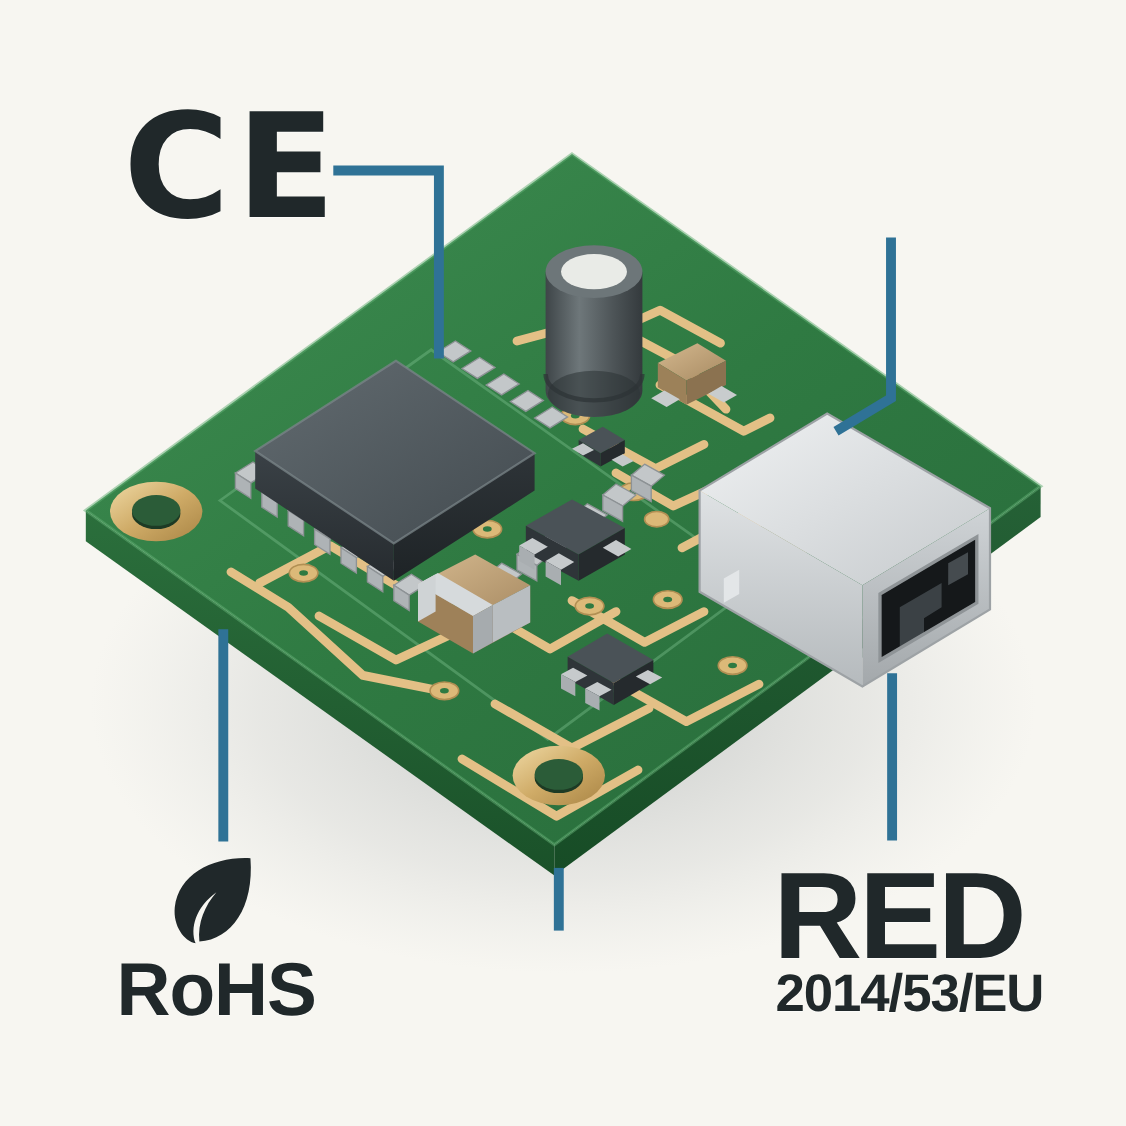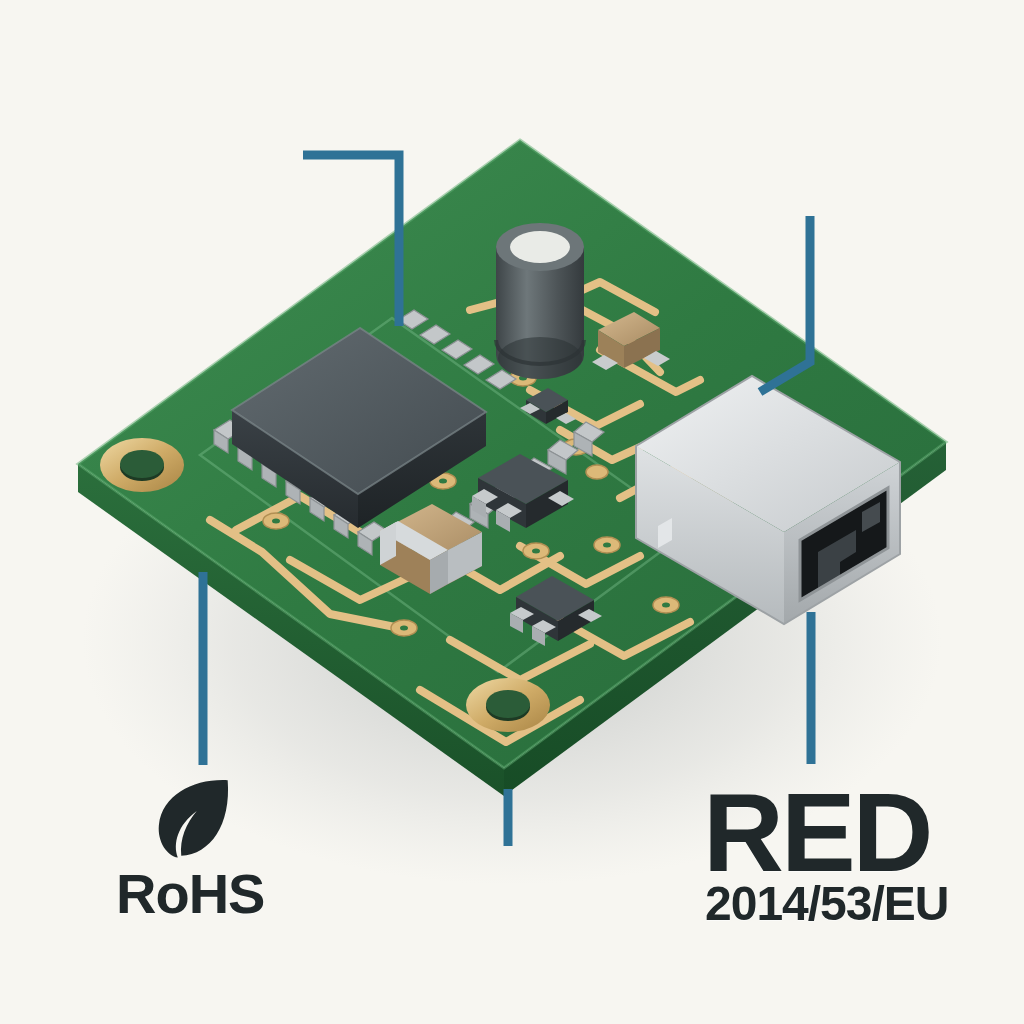--- a/index.html
+++ b/index.html
@@ -19,21 +19,21 @@
     font-weight:bold;
     letter-spacing:-1px;
     line-height:1;
     white-space:nowrap;
     text-shadow:0 1px 0 rgba(255,255,255,.55);
   }
   #ce-mark{left:112px;top:86px;font-size:132px;letter-spacing:6px;font-family:"DejaVu Sans",sans-serif;}
   #lvd-label{left:700px;top:84px;font-size:118px;letter-spacing:-3px;}
   #red-label{left:703px;top:777px;font-size:112px;letter-spacing:-3px;}
   #red-sub{left:705px;top:880px;font-size:48px;font-weight:bold;letter-spacing:-1px;}
-  #rohs-label{left:116px;top:866px;font-size:56px;letter-spacing:-1px;}
+  #rohs-label{left:106px;top:866px;font-size:68px;letter-spacing:-1px;}
   #rohs-leaf{position:absolute;left:152px;top:775px;width:86px;height:86px;}
 </style>
 </head>
 <body>
 
 <div id="stage">
 
   <svg class="layer" viewBox="0 0 1024 1024">
     <defs>
       <linearGradient id="gTop" x1="0" y1="0" x2="1" y2="1">
@@ -305,20 +305,21 @@
   <svg class="layer" viewBox="0 0 1024 1024">
     <g stroke="#2f7296" stroke-width="9" fill="none" stroke-linecap="butt" stroke-linejoin="miter">
       <polyline points="303,155 399,155 399,326"></polyline>
       <polyline points="810,216 810,362 760,392"></polyline>
       <line x1="203" y1="572" x2="203" y2="765"></line>
       <line x1="811" y1="612" x2="811" y2="764"></line>
       <line x1="508" y1="789" x2="508" y2="846"></line>
     </g>
   </svg>
 
+  <div class="label" id="ce-mark">CE</div>
 
 
   <svg id="rohs-leaf" viewBox="0 0 100 100">
     <path d="M88 6 C50 4 12 22 8 58 C6 78 18 94 30 96 C24 80 30 58 52 42 C40 56 32 74 34 94 C68 92 92 58 88 6 Z" fill="#20282a"></path>
   </svg>
   <div class="label" id="rohs-label">RoHS</div>
 
   <div class="label" id="red-label">RED</div>
   <div class="label" id="red-sub">2014/53/EU</div>
 

